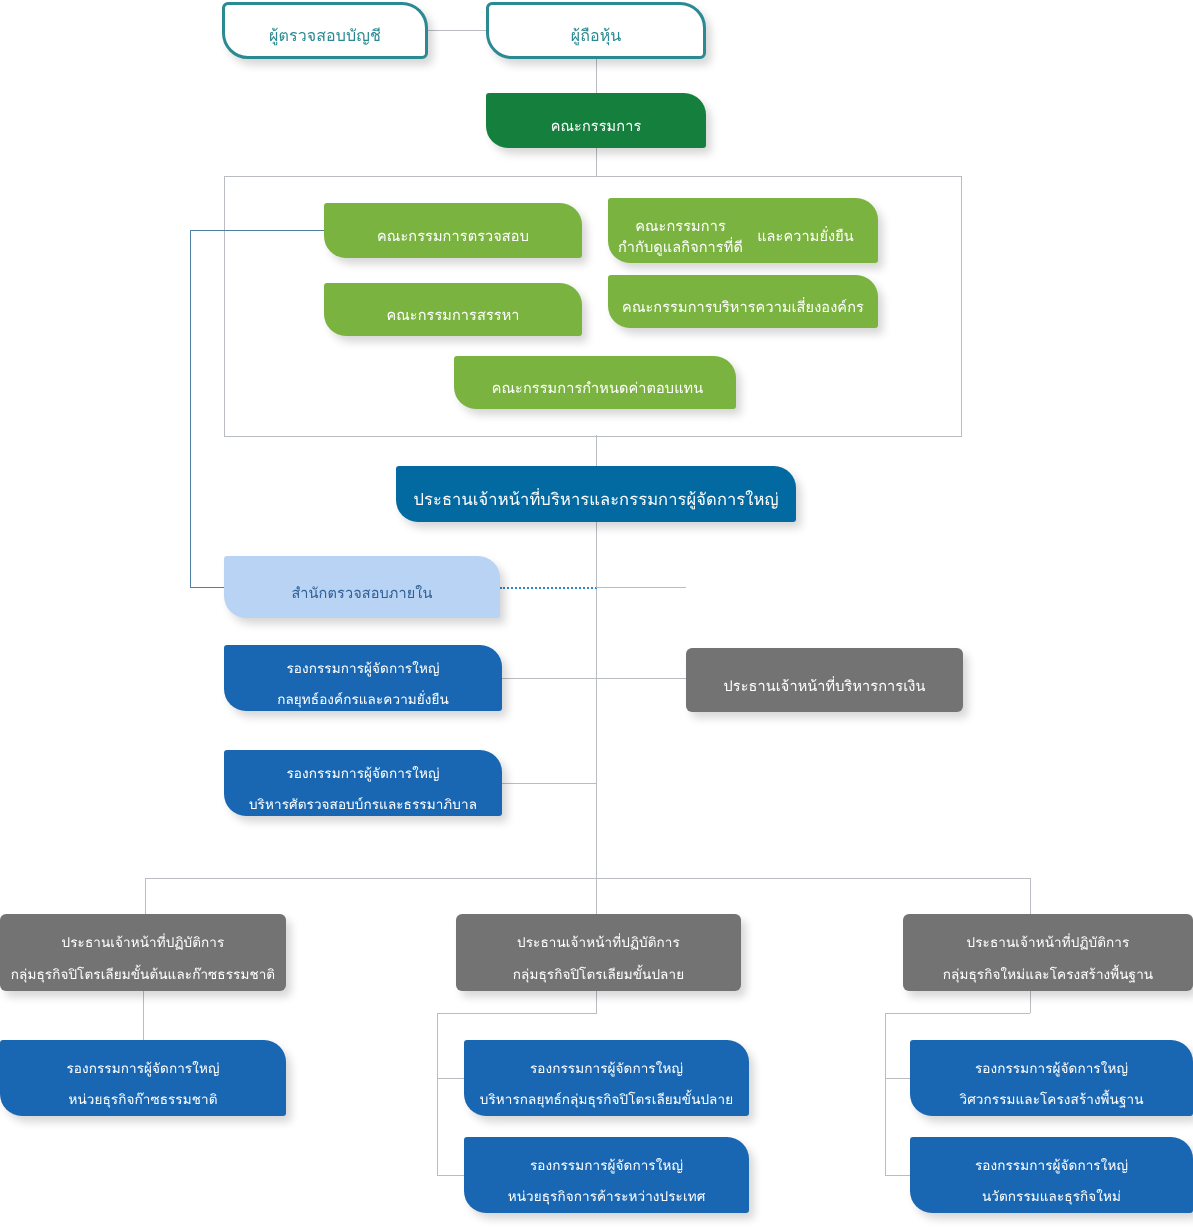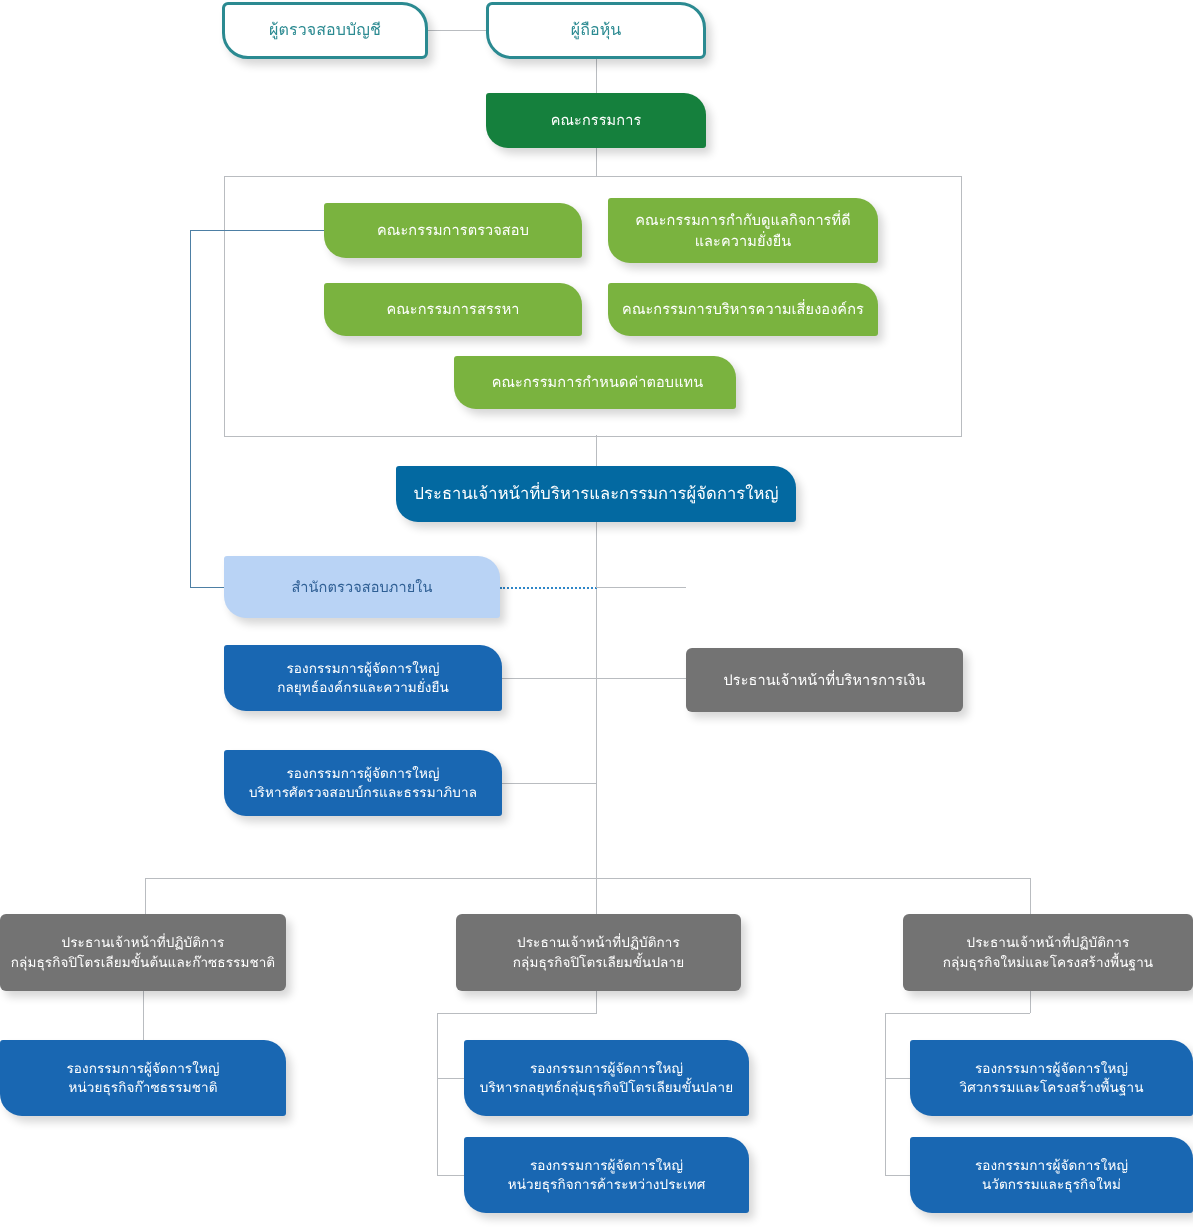--- a/index.html
+++ b/index.html
@@ -56,21 +56,21 @@
     box-sizing: border-box;
     padding: 4px 10px;
     line-height: 1.42;
     border-radius: 3px 22px 3px 22px;
     box-shadow: 5px 6px 9px rgba(0,0,0,0.16);
     color: #ffffff;
     font-size: 14.5px;
     letter-spacing: 0.1px;
     z-index: 5;
   }
-  .node span { display: block; width: 100%; }
+  .node span { display: block; width: 100%; margin-top: 12px; }
 
   
   .v-outline {
     background: #ffffff;
     color: #2b8a91;
     border: 3px solid #2b8a91;
     font-size: 16px;
     border-radius: 6px 26px 6px 26px;
   }
   .v-teal   { background: #15803d; }
@@ -139,30 +139,30 @@
   </div>
 
   <div class="node v-teal" style="left:486px; top:93px; width:220px; height:55px;">
     <span>คณะกรรมการ</span>
   </div>
 
   <div class="node v-green" style="left:324px; top:203px; width:258px; height:55px;">
     <span>คณะกรรมการตรวจสอบ</span>
   </div>
 
-  <div class="node v-green" style="left:608px; top:198px; width:270px; height:65px; flex-direction:column;">
+  <div class="node v-green" style="left:608px; top:198px; width:270px; height:65px; flex-direction:row;">
     <span>คณะกรรมการกำกับดูแลกิจการที่ดี</span>
     <span>และความยั่งยืน</span>
   </div>
 
   <div class="node v-green" style="left:324px; top:283px; width:258px; height:53px;">
     <span>คณะกรรมการสรรหา</span>
   </div>
 
-  <div class="node v-green" style="left:608px; top:283px; width:270px; height:53px;">
+  <div class="node v-green" style="left:608px; top:275px; width:270px; height:53px;">
     <span>คณะกรรมการบริหารความเสี่ยงองค์กร</span>
   </div>
 
   <div class="node v-green" style="left:454px; top:356px; width:282px; height:53px;padding-left:15px;">
     <span>คณะกรรมการกำหนดค่าตอบแทน</span>
   </div>
 
   <div class="node v-navy" style="left:396px; top:466px; width:400px; height:56px;">
     <span>ประธานเจ้าหน้าที่บริหารและกรรมการผู้จัดการใหญ่</span>
   </div>

